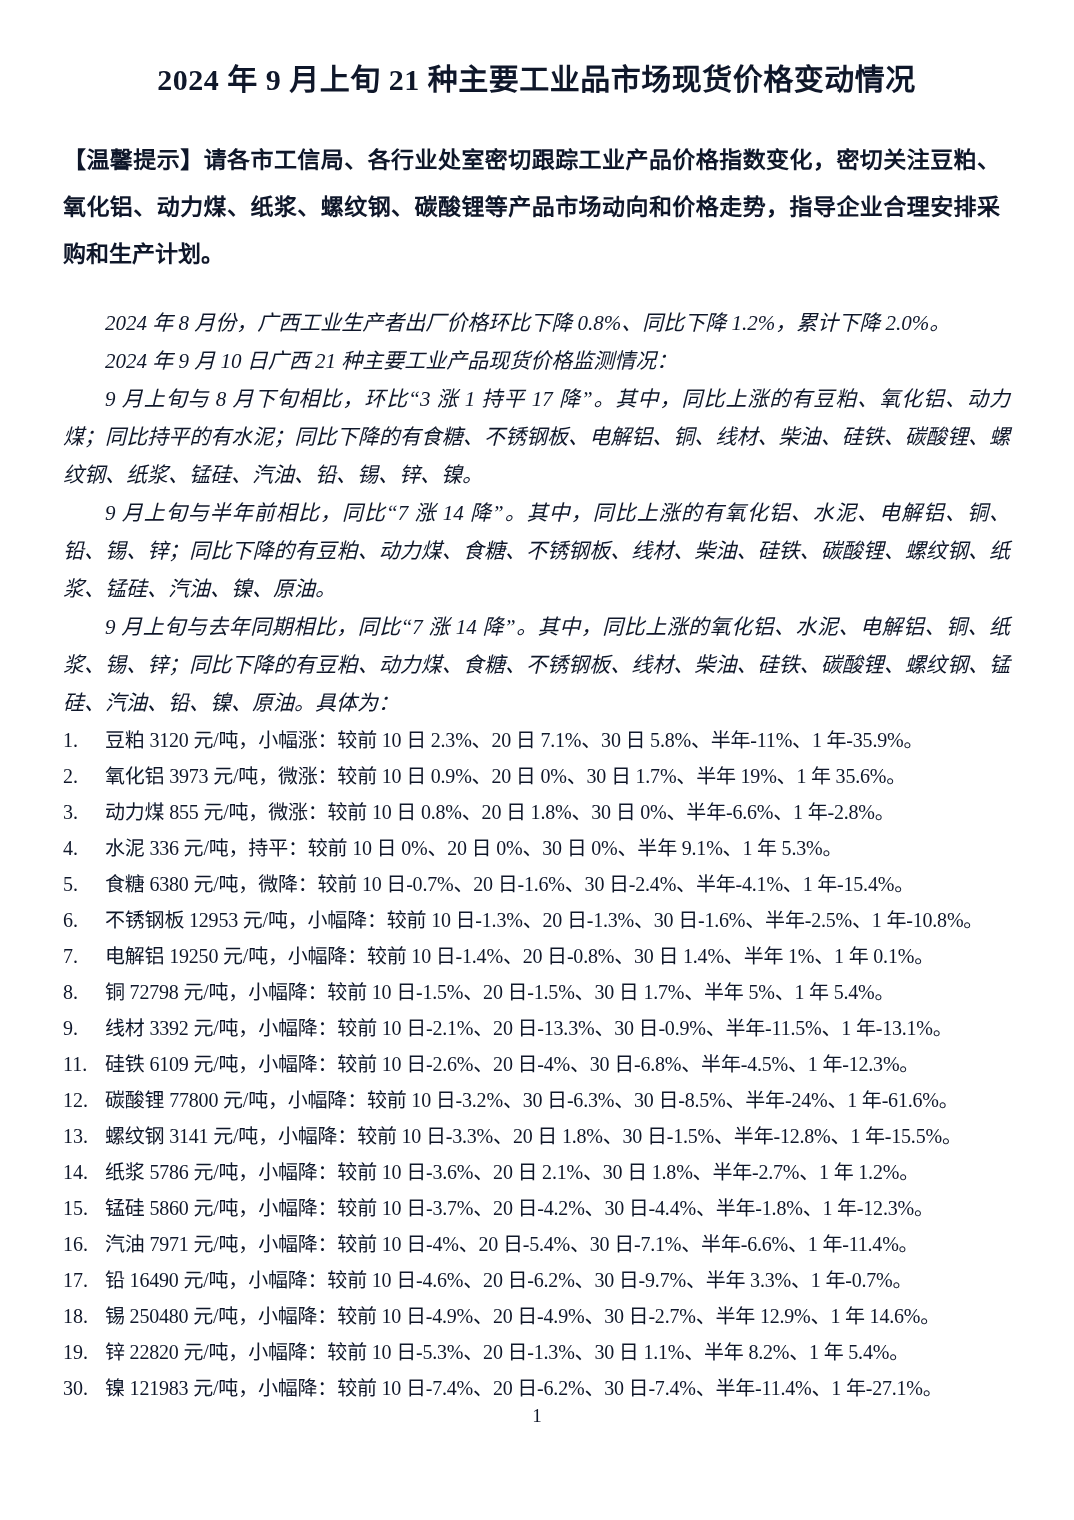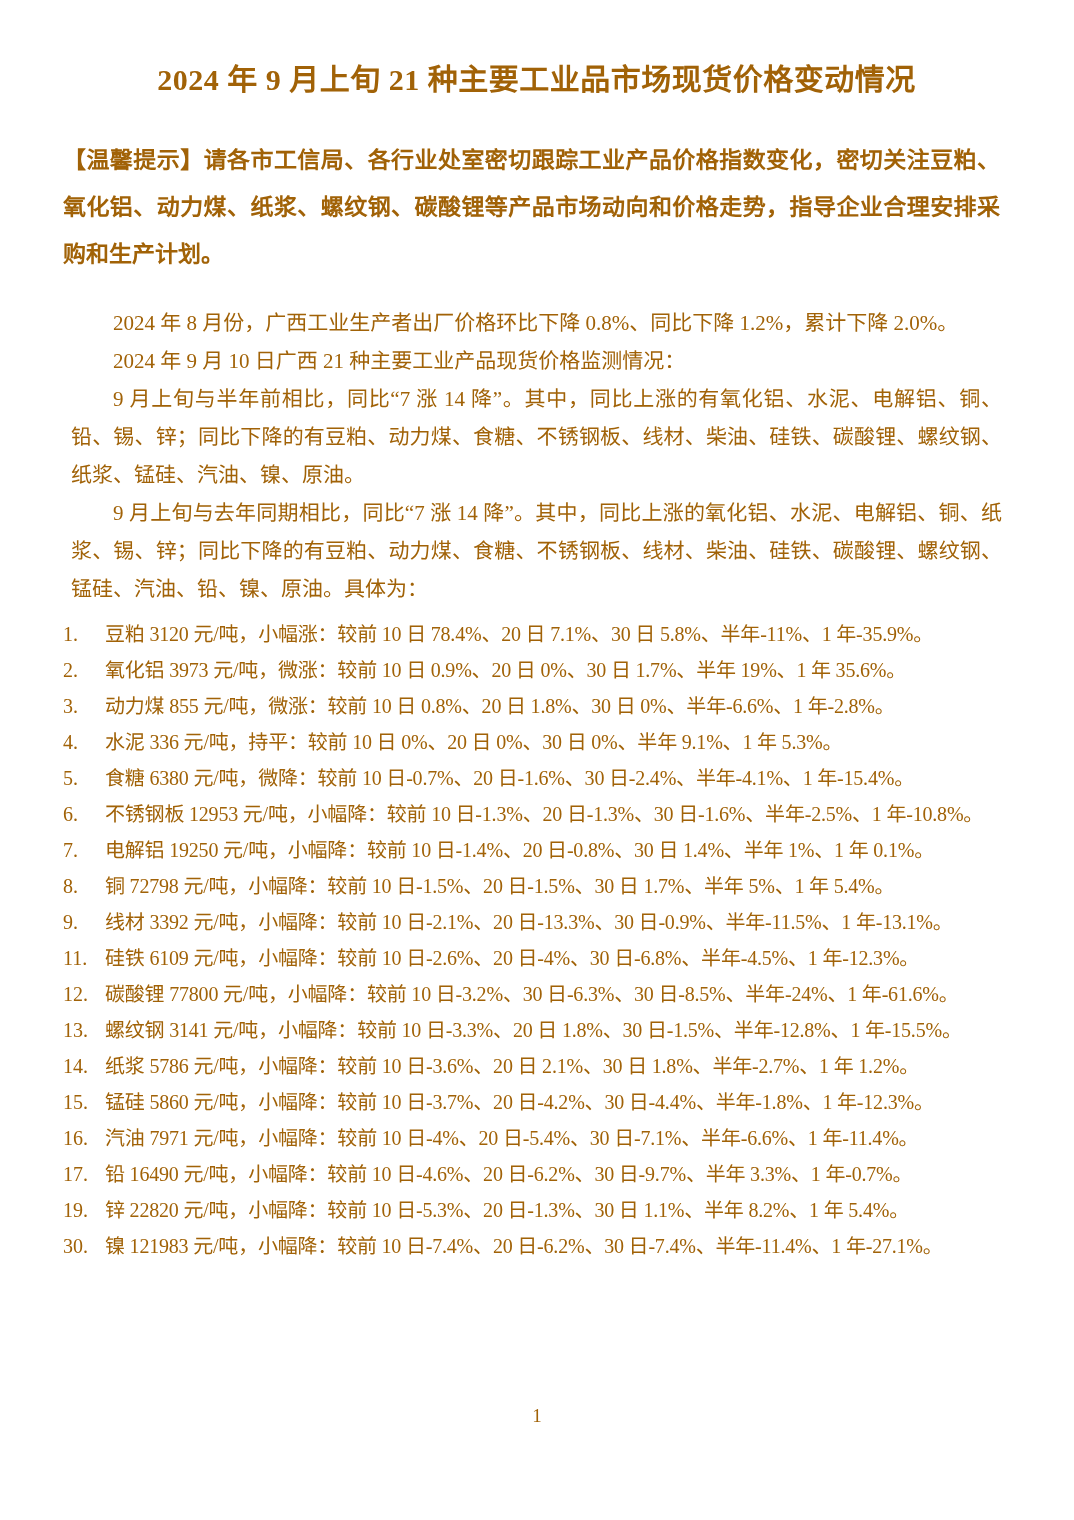--- a/index.html
+++ b/index.html
@@ -7,42 +7,42 @@
     margin: 0;
     padding: 0;
     background: #ffffff;
   }
   .page {
     position: relative;
     width: 1074px;
     height: 1520px;
     margin: 0 auto;
     background: #ffffff;
-    color: #a16207;
+    color: #0f172a;
     padding: 60px 64px 0 63px;
     overflow: hidden;
     font-family: "Liberation Serif", "DejaVu Serif", serif;
   }
   .doc-title {
     margin: 0 0 36px 0;
     font-size: 30px;
     line-height: 1.35;
     font-weight: 700;
     text-align: center;
     letter-spacing: 0.5px;
   }
   .notice {
     margin: 0 10px 26px 0;
     font-size: 23px;
     font-weight: 700;
     line-height: 47px;
     text-align: justify;
     font-family: Liberation Serif, serif;
   }
-  .body-block { margin: 8px; }
+  .body-block { margin: 0; font-style: italic; }
   .para {
     margin: 0;
     font-size: 21px;
     line-height: 38px;
     text-align: justify;
     text-indent: 42px;
   }
   .price-list {
     margin: 0;
     padding: 0;
@@ -76,28 +76,29 @@
 
 <div class="page">
 
   <h1 class="doc-title">2024 年 9 月上旬 21 种主要工业品市场现货价格变动情况</h1>
 
   <p class="notice"><span>【温馨提示】</span><span>请各市工信局、各行业处室密切跟踪工业产品价格指数变化，密切关注豆粕、氧化铝、动力煤、纸浆、螺纹钢、碳酸锂等产品市场动向和价格走势，指导企业合理安排采购和生产计划。</span></p>
 
   <div class="body-block">
     <p class="para">2024 年 8 月份，广西工业生产者出厂价格环比下降 0.8%、同比下降 1.2%，累计下降 2.0%。</p>
       <p class="para">2024 年 9 月 10 日广西 21 种主要工业产品现货价格监测情况：</p>
+      <p class="para">9 月上旬与 8 月下旬相比，环比“3 涨 1 持平 17 降”。其中，同比上涨的有豆粕、氧化铝、动力煤；同比持平的有水泥；同比下降的有食糖、不锈钢板、电解铝、铜、线材、柴油、硅铁、碳酸锂、螺纹钢、纸浆、锰硅、汽油、铅、锡、锌、镍。</p>
       <p class="para">9 月上旬与半年前相比，同比“7 涨 14 降”。其中，同比上涨的有氧化铝、水泥、电解铝、铜、铅、锡、锌；同比下降的有豆粕、动力煤、食糖、不锈钢板、线材、柴油、硅铁、碳酸锂、螺纹钢、纸浆、锰硅、汽油、镍、原油。</p>
       <p class="para">9 月上旬与去年同期相比，同比“7 涨 14 降”。其中，同比上涨的氧化铝、水泥、电解铝、铜、纸浆、锡、锌；同比下降的有豆粕、动力煤、食糖、不锈钢板、线材、柴油、硅铁、碳酸锂、螺纹钢、锰硅、汽油、铅、镍、原油。具体为：</p>
   </div>
 
   <ol class="price-list">
     <li class="price-item">
         <span class="num">1.</span>
-        <span class="txt">豆粕 3120 元/吨，小幅涨：较前 10 日 78.4%、20 日 7.1%、30 日 5.8%、半年-11%、1 年-35.9%。</span>
+        <span class="txt">豆粕 3120 元/吨，小幅涨：较前 10 日 2.3%、20 日 7.1%、30 日 5.8%、半年-11%、1 年-35.9%。</span>
       </li>
       <li class="price-item">
         <span class="num">2.</span>
         <span class="txt">氧化铝 3973 元/吨，微涨：较前 10 日 0.9%、20 日 0%、30 日 1.7%、半年 19%、1 年 35.6%。</span>
       </li>
       <li class="price-item">
         <span class="num">3.</span>
         <span class="txt">动力煤 855 元/吨，微涨：较前 10 日 0.8%、20 日 1.8%、30 日 0%、半年-6.6%、1 年-2.8%。</span>
       </li>
       <li class="price-item">
@@ -146,20 +147,24 @@
       </li>
       <li class="price-item">
         <span class="num">16.</span>
         <span class="txt">汽油 7971 元/吨，小幅降：较前 10 日-4%、20 日-5.4%、30 日-7.1%、半年-6.6%、1 年-11.4%。</span>
       </li>
       <li class="price-item">
         <span class="num">17.</span>
         <span class="txt">铅 16490 元/吨，小幅降：较前 10 日-4.6%、20 日-6.2%、30 日-9.7%、半年 3.3%、1 年-0.7%。</span>
       </li>
       <li class="price-item">
+        <span class="num">18.</span>
+        <span class="txt">锡 250480 元/吨，小幅降：较前 10 日-4.9%、20 日-4.9%、30 日-2.7%、半年 12.9%、1 年 14.6%。</span>
+      </li>
+      <li class="price-item">
         <span class="num">19.</span>
         <span class="txt">锌 22820 元/吨，小幅降：较前 10 日-5.3%、20 日-1.3%、30 日 1.1%、半年 8.2%、1 年 5.4%。</span>
       </li>
       <li class="price-item">
         <span class="num">30.</span>
         <span class="txt">镍 121983 元/吨，小幅降：较前 10 日-7.4%、20 日-6.2%、30 日-7.4%、半年-11.4%、1 年-27.1%。</span>
       </li>
   </ol>
 
   <div class="page-number">1</div>

